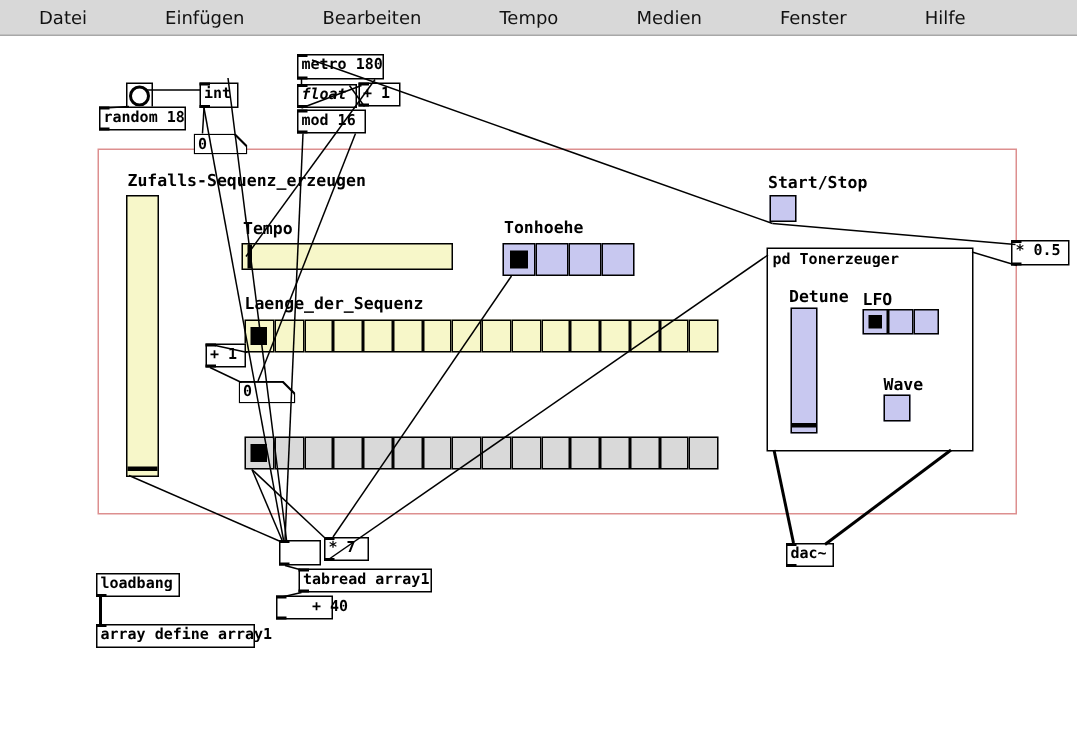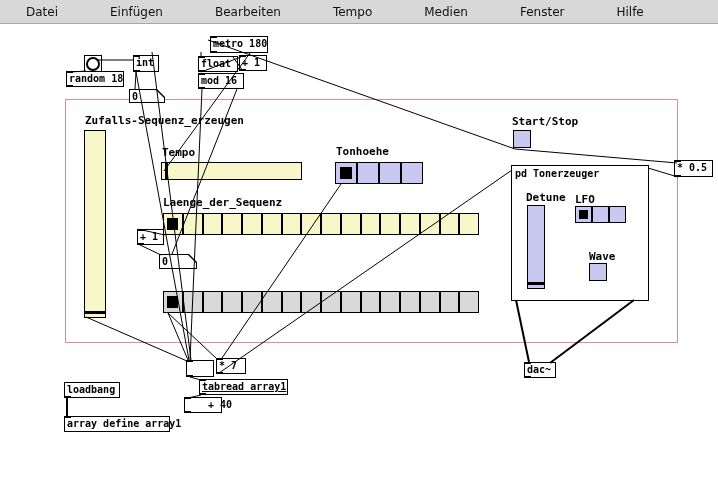--- a/index.html
+++ b/index.html
@@ -72,23 +72,23 @@
     </div>
 
   <div class="obj" style="left:133px;top:55px;width:26px;height:17px;">int</div>
 
   <div class="obj" style="left:66px;top:71px;width:58px;height:16px;">random 18</div>
 
   <div class="atom" style="left:129px;top:89px;width:36px;height:14px;">
     <div class="in">0</div>
   </div>
 
-  <div class="obj" style="left:198px;top:36px;width:58px;height:17px;margin-left:12px;">metro 180</div>
-
-  <div class="obj" style="left:198px;top:56px;width:40px;height:16px;">float</div>
+  <div class="obj" style="left:198px;top:36px;width:58px;height:17px;">metro 180</div>
+
+  <div class="obj" style="left:198px;top:56px;width:40px;height:16px;font-style:italic;">float</div>
 
   <div class="obj" style="left:239px;top:55px;width:28px;height:16px;">+ 1</div>
 
   <div class="obj" style="left:198px;top:73px;width:46px;height:16px;">mod 16</div>
 
   <div class="lbl" style="left:85px;top:114px;">Zufalls-Sequenz_erzeugen</div>
   <div class="lbl" style="left:162px;top:146px;">Tempo</div>
   <div class="lbl" style="left:336px;top:145px;">Tonhoehe</div>
   <div class="lbl" style="left:163px;top:196px;">Laenge_der_Sequenz</div>
   <div class="lbl" style="left:163px;top:290px;text-align:center;">Ablauf</div>
@@ -178,21 +178,21 @@
       <div class="cell" style="background: rgb(200, 200, 240);"></div>
       <div class="cell" style="background: rgb(200, 200, 240);"></div>
     </div>
   <div class="lbl" style="left:589px;top:250px;">Wave</div>
   <div class="tgl" style="left:589px;top:263px;width:18px;height:18px;background:#c8c8f0;"></div>
 
   <div class="obj" style="left:186px;top:360px;width:28px;height:17px;"></div>
 
   <div class="obj" style="left:216px;top:358px;width:30px;height:16px;">* 7</div>
 
-  <div class="obj" style="left:199px;top:379px;width:89px;height:16px;text-decoration:underline;">tabread array1</div>
+  <div class="obj" style="left:199px;top:379px;width:89px;height:16px;">tabread array1</div>
 
   <div class="obj" style="left:184px;top:397px;width:38px;height:16px;padding-left:23px;">+ 40</div>
 
   <div class="obj" style="left:524px;top:362px;width:32px;height:16px;">dac~</div>
 
   <div class="obj noin" style="left:64px;top:382px;width:56px;height:16px;">loadbang</div>
 
   <div class="obj noout" style="left:64px;top:416px;width:106px;height:16px;">array define array1</div>
 
   <svg class="wires" width="718" height="500" viewBox="0 0 718 500">

